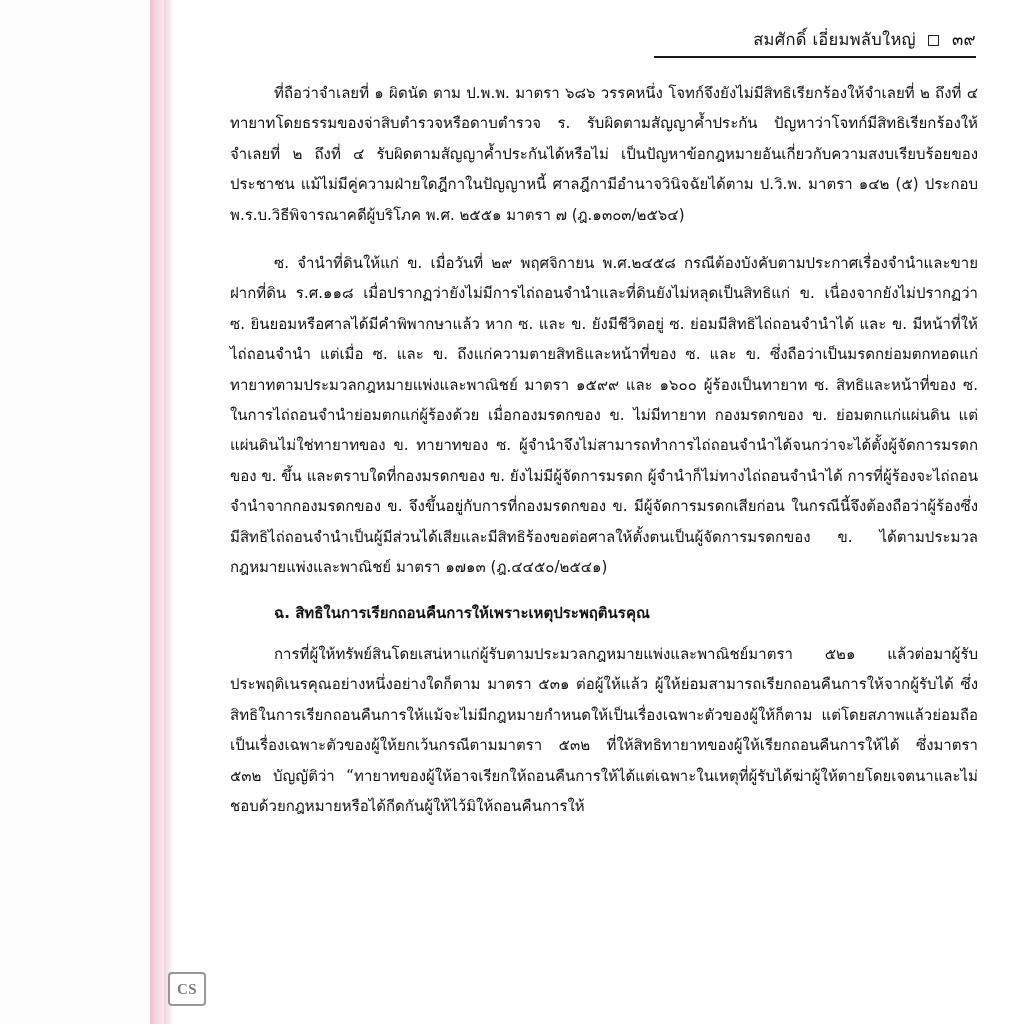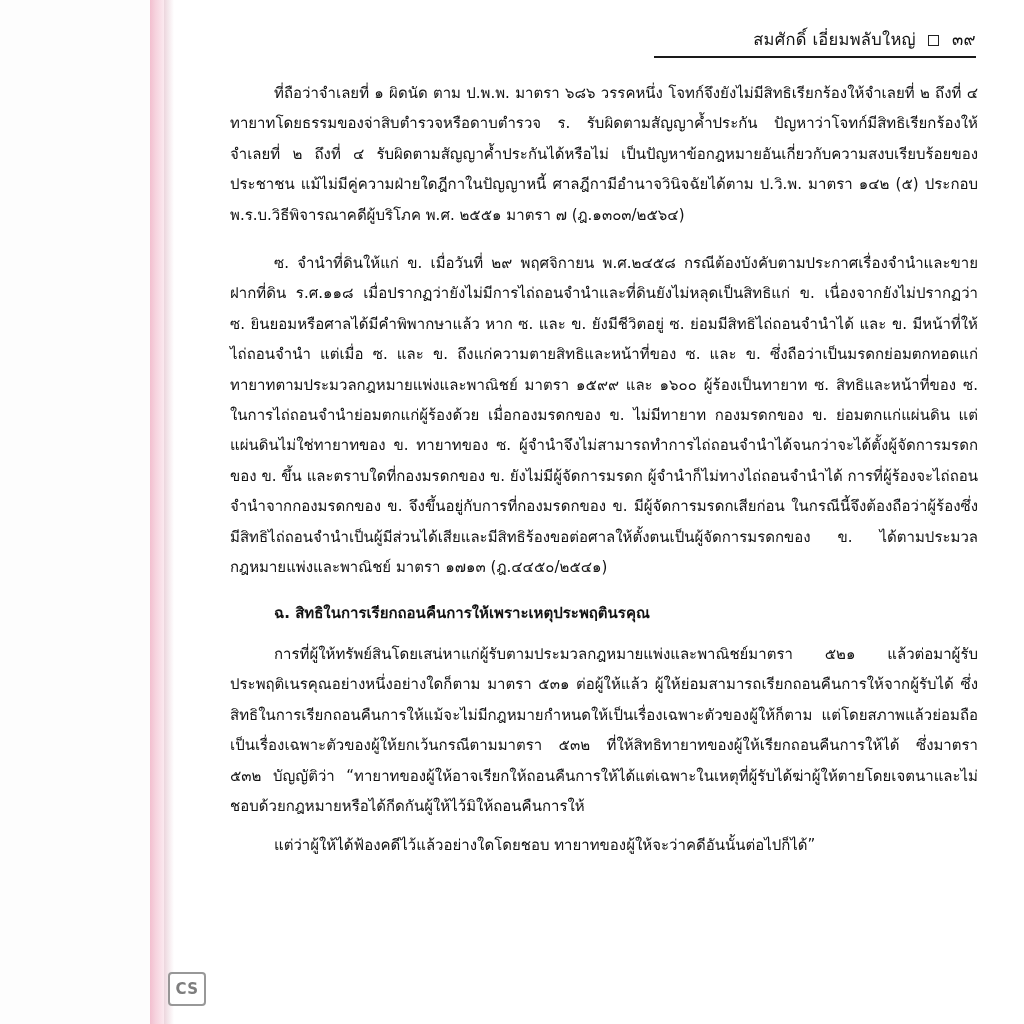--- a/index.html
+++ b/index.html
@@ -99,20 +99,21 @@
   }
   
   .watermark {
     position: absolute;
     left: 168px;
     bottom: 18px;
     display: flex;
     align-items: flex-end;
     gap: 13px;
     opacity: 0.9;
+    font-family: Liberation Serif, serif;
   }
   .cs-badge {
     width: 34px;
     height: 30px;
     border: 2.2px solid #8d8d8d;
     border-radius: 4px;
     color: #6f6f6f;
     font-size: 15px;
     font-weight: bold;
     display: flex;
@@ -148,21 +149,20 @@
     <div class="body-text">
       <p class="para">ที่ถือว่าจำเลยที่ ๑ ผิดนัด ตาม ป.พ.พ. มาตรา ๖๘๖ วรรคหนึ่ง โจทก์จึงยังไม่มีสิทธิเรียกร้องให้จำเลยที่ ๒ ถึงที่ ๔ ทายาทโดยธรรมของจ่าสิบตำรวจหรือดาบตำรวจ ร. รับผิดตามสัญญาค้ำประกัน ปัญหาว่าโจทก์มีสิทธิเรียกร้องให้จำเลยที่ ๒ ถึงที่ ๔ รับผิดตามสัญญาค้ำประกันได้หรือไม่ เป็นปัญหาข้อกฎหมายอันเกี่ยวกับความสงบเรียบร้อยของประชาชน แม้ไม่มีคู่ความฝ่ายใดฎีกาในปัญญาหนี้ ศาลฎีกามีอำนาจวินิจฉัยได้ตาม ป.วิ.พ. มาตรา ๑๔๒ (๕) ประกอบ พ.ร.บ.วิธีพิจารณาคดีผู้บริโภค พ.ศ. ๒๕๕๑ มาตรา ๗ (ฎ.๑๓๐๓/๒๕๖๔)</p>
       <div class="gap"></div>
       <div class="gap"></div>
       <p class="para">ซ. จำนำที่ดินให้แก่ ข. เมื่อวันที่ ๒๙ พฤศจิกายน พ.ศ.๒๔๕๘ กรณีต้องบังคับตามประกาศเรื่องจำนำและขายฝากที่ดิน ร.ศ.๑๑๘ เมื่อปรากฏว่ายังไม่มีการไถ่ถอนจำนำและที่ดินยังไม่หลุดเป็นสิทธิแก่ ข. เนื่องจากยังไม่ปรากฏว่า ซ. ยินยอมหรือศาลได้มีคำพิพากษาแล้ว หาก ซ. และ ข. ยังมีชีวิตอยู่ ซ. ย่อมมีสิทธิไถ่ถอนจำนำได้ และ ข. มีหน้าที่ให้ไถ่ถอนจำนำ แต่เมื่อ ซ. และ ข. ถึงแก่ความตายสิทธิและหน้าที่ของ ซ. และ ข. ซึ่งถือว่าเป็นมรดกย่อมตกทอดแก่ทายาทตามประมวลกฎหมายแพ่งและพาณิชย์ มาตรา ๑๕๙๙ และ ๑๖๐๐ ผู้ร้องเป็นทายาท ซ. สิทธิและหน้าที่ของ ซ. ในการไถ่ถอนจำนำย่อมตกแก่ผู้ร้องด้วย เมื่อกองมรดกของ ข. ไม่มีทายาท กองมรดกของ ข. ย่อมตกแก่แผ่นดิน แต่แผ่นดินไม่ใช่ทายาทของ ข. ทายาทของ ซ. ผู้จำนำจึงไม่สามารถทำการไถ่ถอนจำนำได้จนกว่าจะได้ตั้งผู้จัดการมรดกของ ข. ขึ้น และตราบใดที่กองมรดกของ ข. ยังไม่มีผู้จัดการมรดก ผู้จำนำก็ไม่ทางไถ่ถอนจำนำได้ การที่ผู้ร้องจะไถ่ถอนจำนำจากกองมรดกของ ข. จึงขึ้นอยู่กับการที่กองมรดกของ ข. มีผู้จัดการมรดกเสียก่อน ในกรณีนี้จึงต้องถือว่าผู้ร้องซึ่งมีสิทธิไถ่ถอนจำนำเป็นผู้มีส่วนได้เสียและมีสิทธิร้องขอต่อศาลให้ตั้งตนเป็นผู้จัดการมรดกของ ข. ได้ตามประมวลกฎหมายแพ่งและพาณิชย์ มาตรา ๑๗๑๓ (ฎ.๔๔๕๐/๒๕๔๑)</p>
       <div class="gap"></div>
       <p class="head-sub">ฉ. สิทธิในการเรียกถอนคืนการให้เพราะเหตุประพฤตินรคุณ</p>
       <div class="gap"></div>
       <p class="para">การที่ผู้ให้ทรัพย์สินโดยเสน่หาแก่ผู้รับตามประมวลกฎหมายแพ่งและพาณิชย์มาตรา ๕๒๑ แล้วต่อมาผู้รับประพฤติเนรคุณอย่างหนึ่งอย่างใดก็ตาม มาตรา ๕๓๑ ต่อผู้ให้แล้ว ผู้ให้ย่อมสามารถเรียกถอนคืนการให้จากผู้รับได้ ซึ่งสิทธิในการเรียกถอนคืนการให้แม้จะไม่มีกฎหมายกำหนดให้เป็นเรื่องเฉพาะตัวของผู้ให้ก็ตาม แต่โดยสภาพแล้วย่อมถือเป็นเรื่องเฉพาะตัวของผู้ให้ยกเว้นกรณีตามมาตรา ๕๓๒ ที่ให้สิทธิทายาทของผู้ให้เรียกถอนคืนการให้ได้ ซึ่งมาตรา ๕๓๒ บัญญัติว่า “ทายาทของผู้ให้อาจเรียกให้ถอนคืนการให้ได้แต่เฉพาะในเหตุที่ผู้รับได้ฆ่าผู้ให้ตายโดยเจตนาและไม่ชอบด้วยกฎหมายหรือได้กีดกันผู้ให้ไว้มิให้ถอนคืนการให้</p>
       <div class="gap"></div>
-      <p class="para">แต่ว่าผู้ให้ได้ฟ้องคดีไว้แล้วอย่างใดโดยชอบ ทายาทของผู้ให้จะว่าคดีอันนั้นต่อไปก็ได้”</p>
     </div>
 
   </div>
 
   <div class="watermark">
     <div class="cs-badge">CS</div>
   </div>
 
 </div>
 

